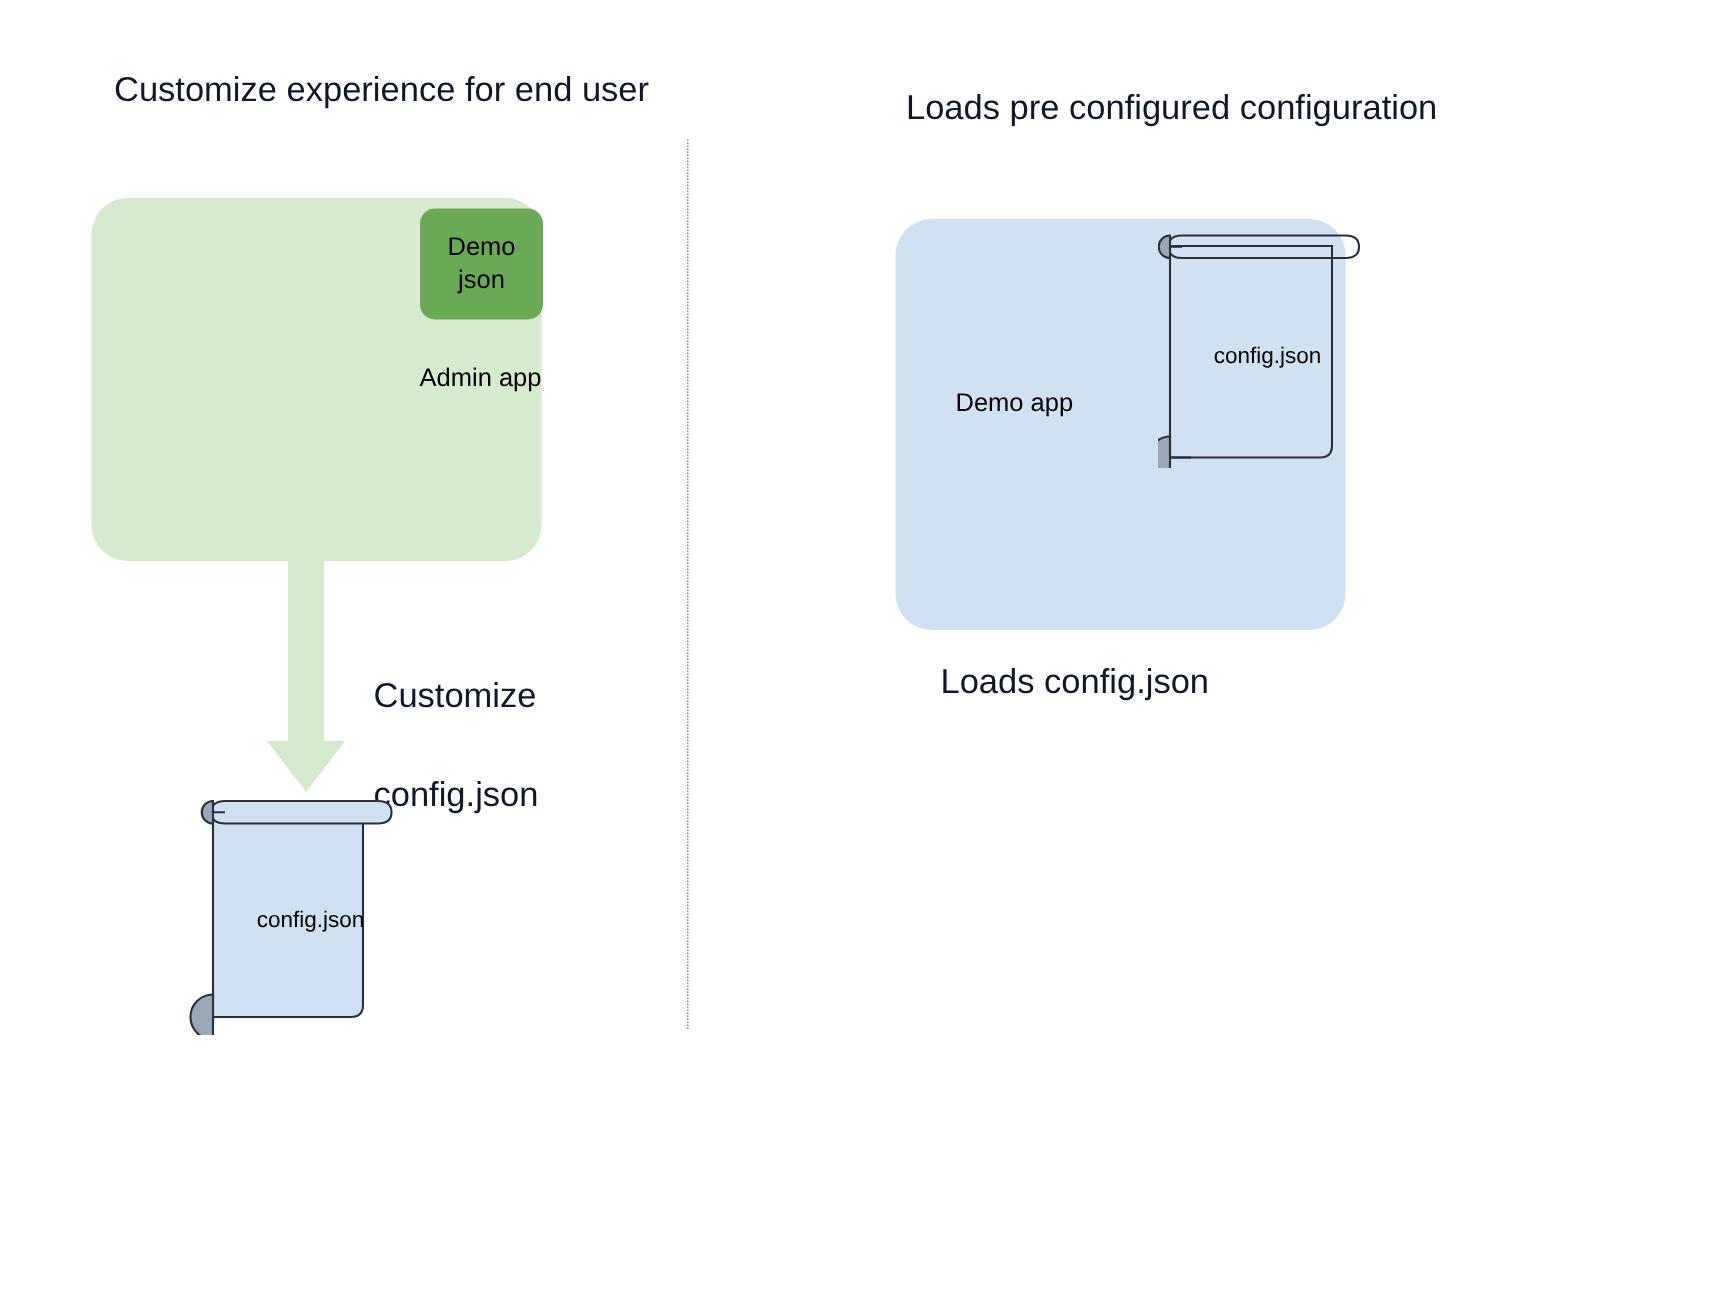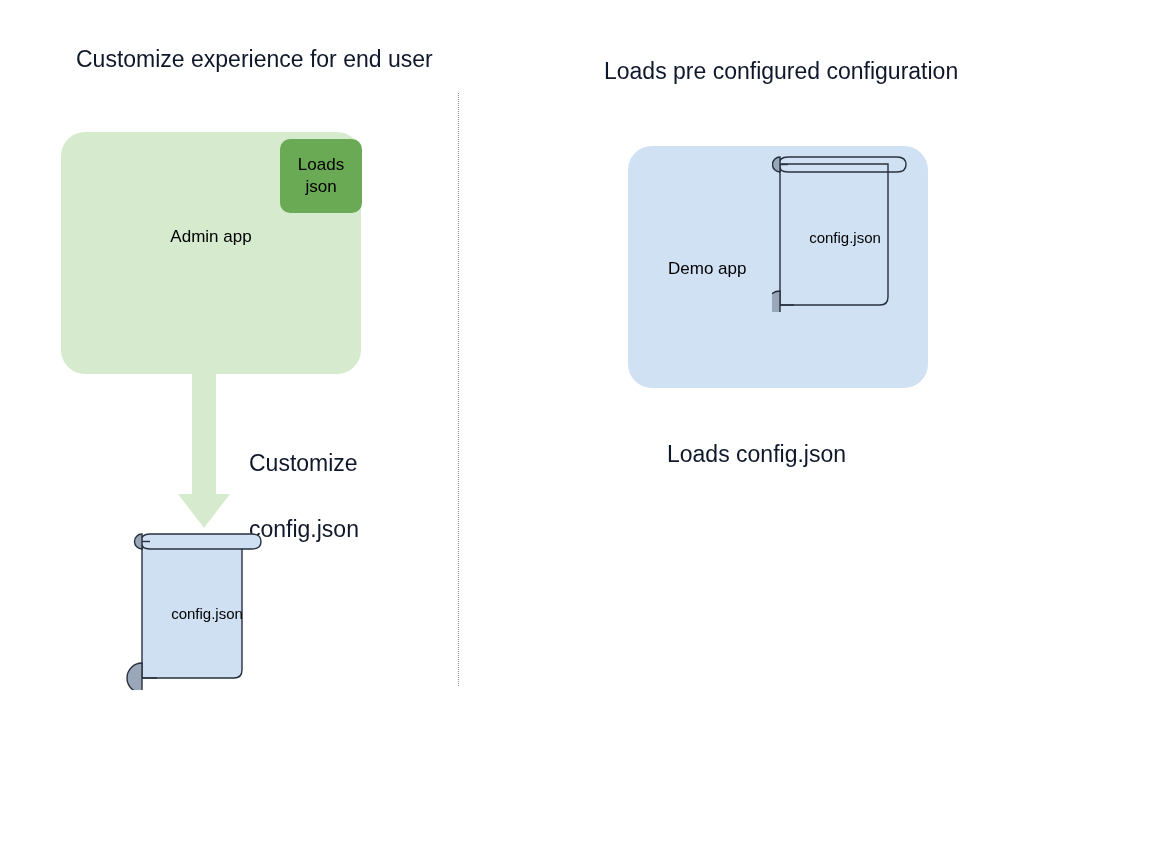--- a/index.html
+++ b/index.html
@@ -49,23 +49,23 @@
     left: 61px;
     top: 132px;
     width: 300px;
     height: 242px;
     background: #d6ebce;
     border-radius: 24px;
   }
   #admin-app-label {
     position: absolute;
     left: 0;
-    top: 95px;
+    top: 110px;
     width: 300px;
-    text-align: center;
+    text-align: right;
     font-size: 17px;
     color: #000;
   }
   #admin-panel-box {
     position: absolute;
     left: 219px;
     top: 7px;
     width: 82px;
     height: 74px;
     background: #6aaa55;
@@ -108,57 +108,56 @@
     font-size: 15px;
     color: #000;
     white-space: pre;
   }
   #scroll-left-text  { left: 28px; top: 77px; width: 110px; text-align: center; }
   #scroll-right-text { left: 18px; top: 77px; width: 110px; text-align: center; }
 
   
   #demo-app-box {
     position: absolute;
-    left: 628px;
+    left: 597px;
     top: 146px;
     width: 300px;
-    height: 242px;
+    height: 274px;
     background: #d0e1f4;
     border-radius: 24px;
   }
   #demo-app-label {
     position: absolute;
     left: 40px;
     top: 113px;
     font-size: 17px;
     color: #000;
   }
   #loads-caption {
     position: absolute;
     left: 627px;
     top: 443px;
-    margin-left: 40px;
   }
 </style>
 </head>
 <body>
 
 <div class="canvas">
 
   <div class="lbl" id="title-left">Customize experience for end user</div>
 
   <div class="lbl" id="title-right">Loads pre configured configuration</div>
 
   <div id="divider"></div>
 
   <div id="admin-app-box">
     <div id="admin-app-label">Admin app</div>
 
     <div id="admin-panel-box">
-      <span class="pl">Loads</span>
+      <span class="pl">Demo</span>
       <span class="pl">json</span>
     </div>
   </div>
 
   <svg id="download-arrow" viewBox="0 0 56 158">
     <path d="M 14,0 L 38,0 L 38,122 L 52,122 L 26,156 L 0,122 L 14,122 Z" fill="#d6ebce" stroke="none"></path>
   </svg>
 
   <div class="lbl" id="arrow-caption">
     <div>Customize</div>

